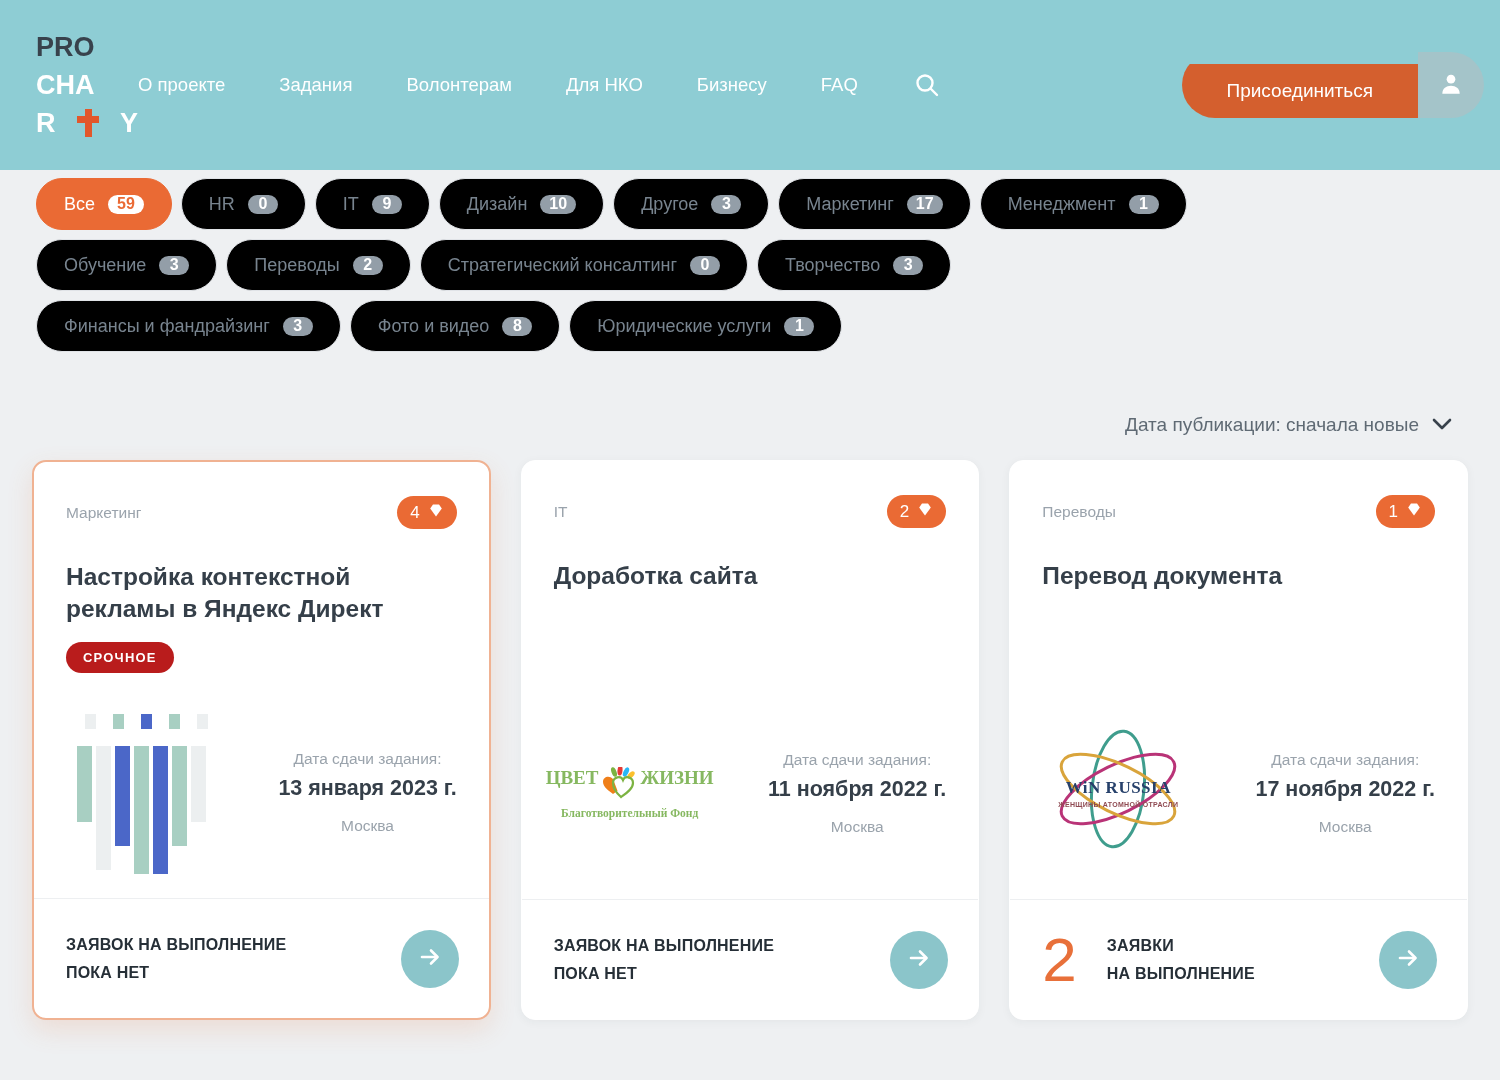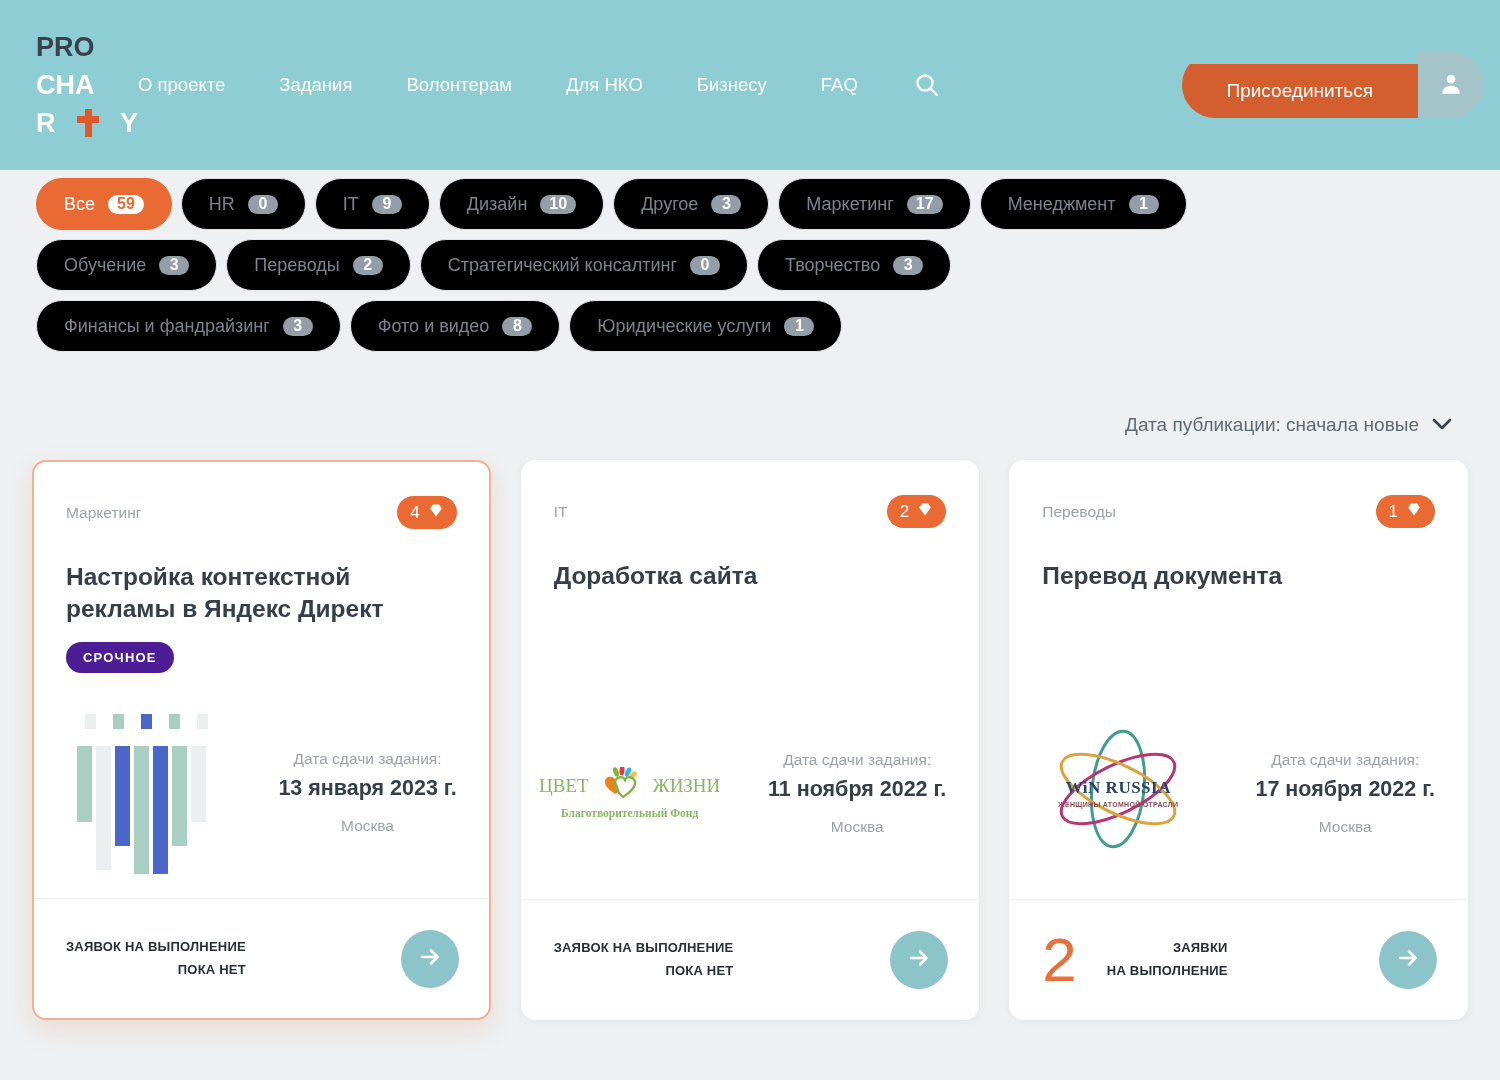--- a/index.html
+++ b/index.html
@@ -39,37 +39,37 @@
   .cards { display:grid; grid-template-columns:repeat(3,1fr); gap:30px; }
   .card { background:#fff; border:1px solid #fff; border-radius:14px; height:560px; display:flex; flex-direction:column;
           box-shadow:0 2px 10px rgba(40,50,60,0.05); cursor:pointer; }
   .card.highlighted { border:2px solid #f0b292; box-shadow:0 10px 26px rgba(228,120,60,0.16); }
   .card-body { padding:34px 32px 20px; flex:1; display:flex; flex-direction:column; }
   .cat-row { display:flex; justify-content:space-between; align-items:center; }
   .cat-label { color:#9aa3ac; font-size:15.5px; }
   .fav-badge { background:#ea6a34; border-radius:17px; height:33px; padding:0 13px; display:flex; align-items:center; gap:8px;
                color:#fff; font-size:17px; cursor:pointer; }
   .card-title { margin-top:32px; font-size:24.5px; font-weight:bold; color:#353f49; line-height:1.32; max-width:390px; }
-  .urgent-badge { margin-top:16px; align-self:flex-start; background:#4c1d95; color:#fff; font-size:13px; font-weight:bold;
+  .urgent-badge { margin-top:16px; align-self:flex-start; background:#b91c1c; color:#fff; font-size:13px; font-weight:bold;
                   letter-spacing:1.2px; padding:8px 17px; border-radius:16px; }
   .media { margin-top:auto; display:flex; justify-content:space-between; align-items:center; min-height:172px; }
   .logo-box { width:152px; display:flex; flex-direction:column; align-items:center; justify-content:center; }
   .meta { text-align:center; }
   .meta-label { color:#9aa3ac; font-size:15.5px; }
   .meta-date { color:#353f49; font-size:21.5px; font-weight:bold; margin-top:8px; }
   .meta-city { color:#9aa3ac; font-size:15.5px; margin-top:16px; }
   .card-footer { border-top:1px solid #edeff1; height:120px; padding:0 30px 0 32px; display:flex; align-items:center; }
-  .footer-text { font-size:13px; font-weight:bold; color:#262f37; line-height:1.7; letter-spacing:0.2px;text-align:right; }
+  .footer-text { font-size:16px; font-weight:bold; color:#262f37; line-height:1.7; letter-spacing:0.2px; }
   .arrow-btn { margin-left:auto; width:58px; height:58px; border-radius:50%; background:#8bc5ca; border:none;
                display:flex; align-items:center; justify-content:center; cursor:pointer; flex-shrink:0; }
   .big-count { font-size:62px; color:#e8703a; margin-right:30px; line-height:1; font-weight:normal; }
 
   
   .cz-logo { color:#86b860; text-align:center; }
-  .cz-row { display:flex; align-items:center; gap:14px; font-weight:normal; font-size:19px; font-family:"Liberation Serif", serif; }
+  .cz-row { display:flex; align-items:flex-start; gap:3px; font-weight:bold; font-size:19px; font-family:"Liberation Serif", serif; }
   .cz-sub { font-size:11.5px; font-weight:bold; margin-top:3px; font-family:"Liberation Serif", serif; }
   .win-logo { position:relative; width:152px; height:140px; display:flex; flex-direction:column; align-items:center; justify-content:center; }
   .win-orbits { position:absolute; inset:0; }
   .win-title { position:relative; font-family:"Liberation Serif", serif; font-size:17px; font-weight:bold; color:#27416b; letter-spacing:0.5px; }
   .win-sub { position:relative; font-size:7px; color:#8f4a52; margin-top:3px; letter-spacing:0.3px; font-weight:bold; }
 </style>
 </head>
 <body>
 
 <header class="header">

